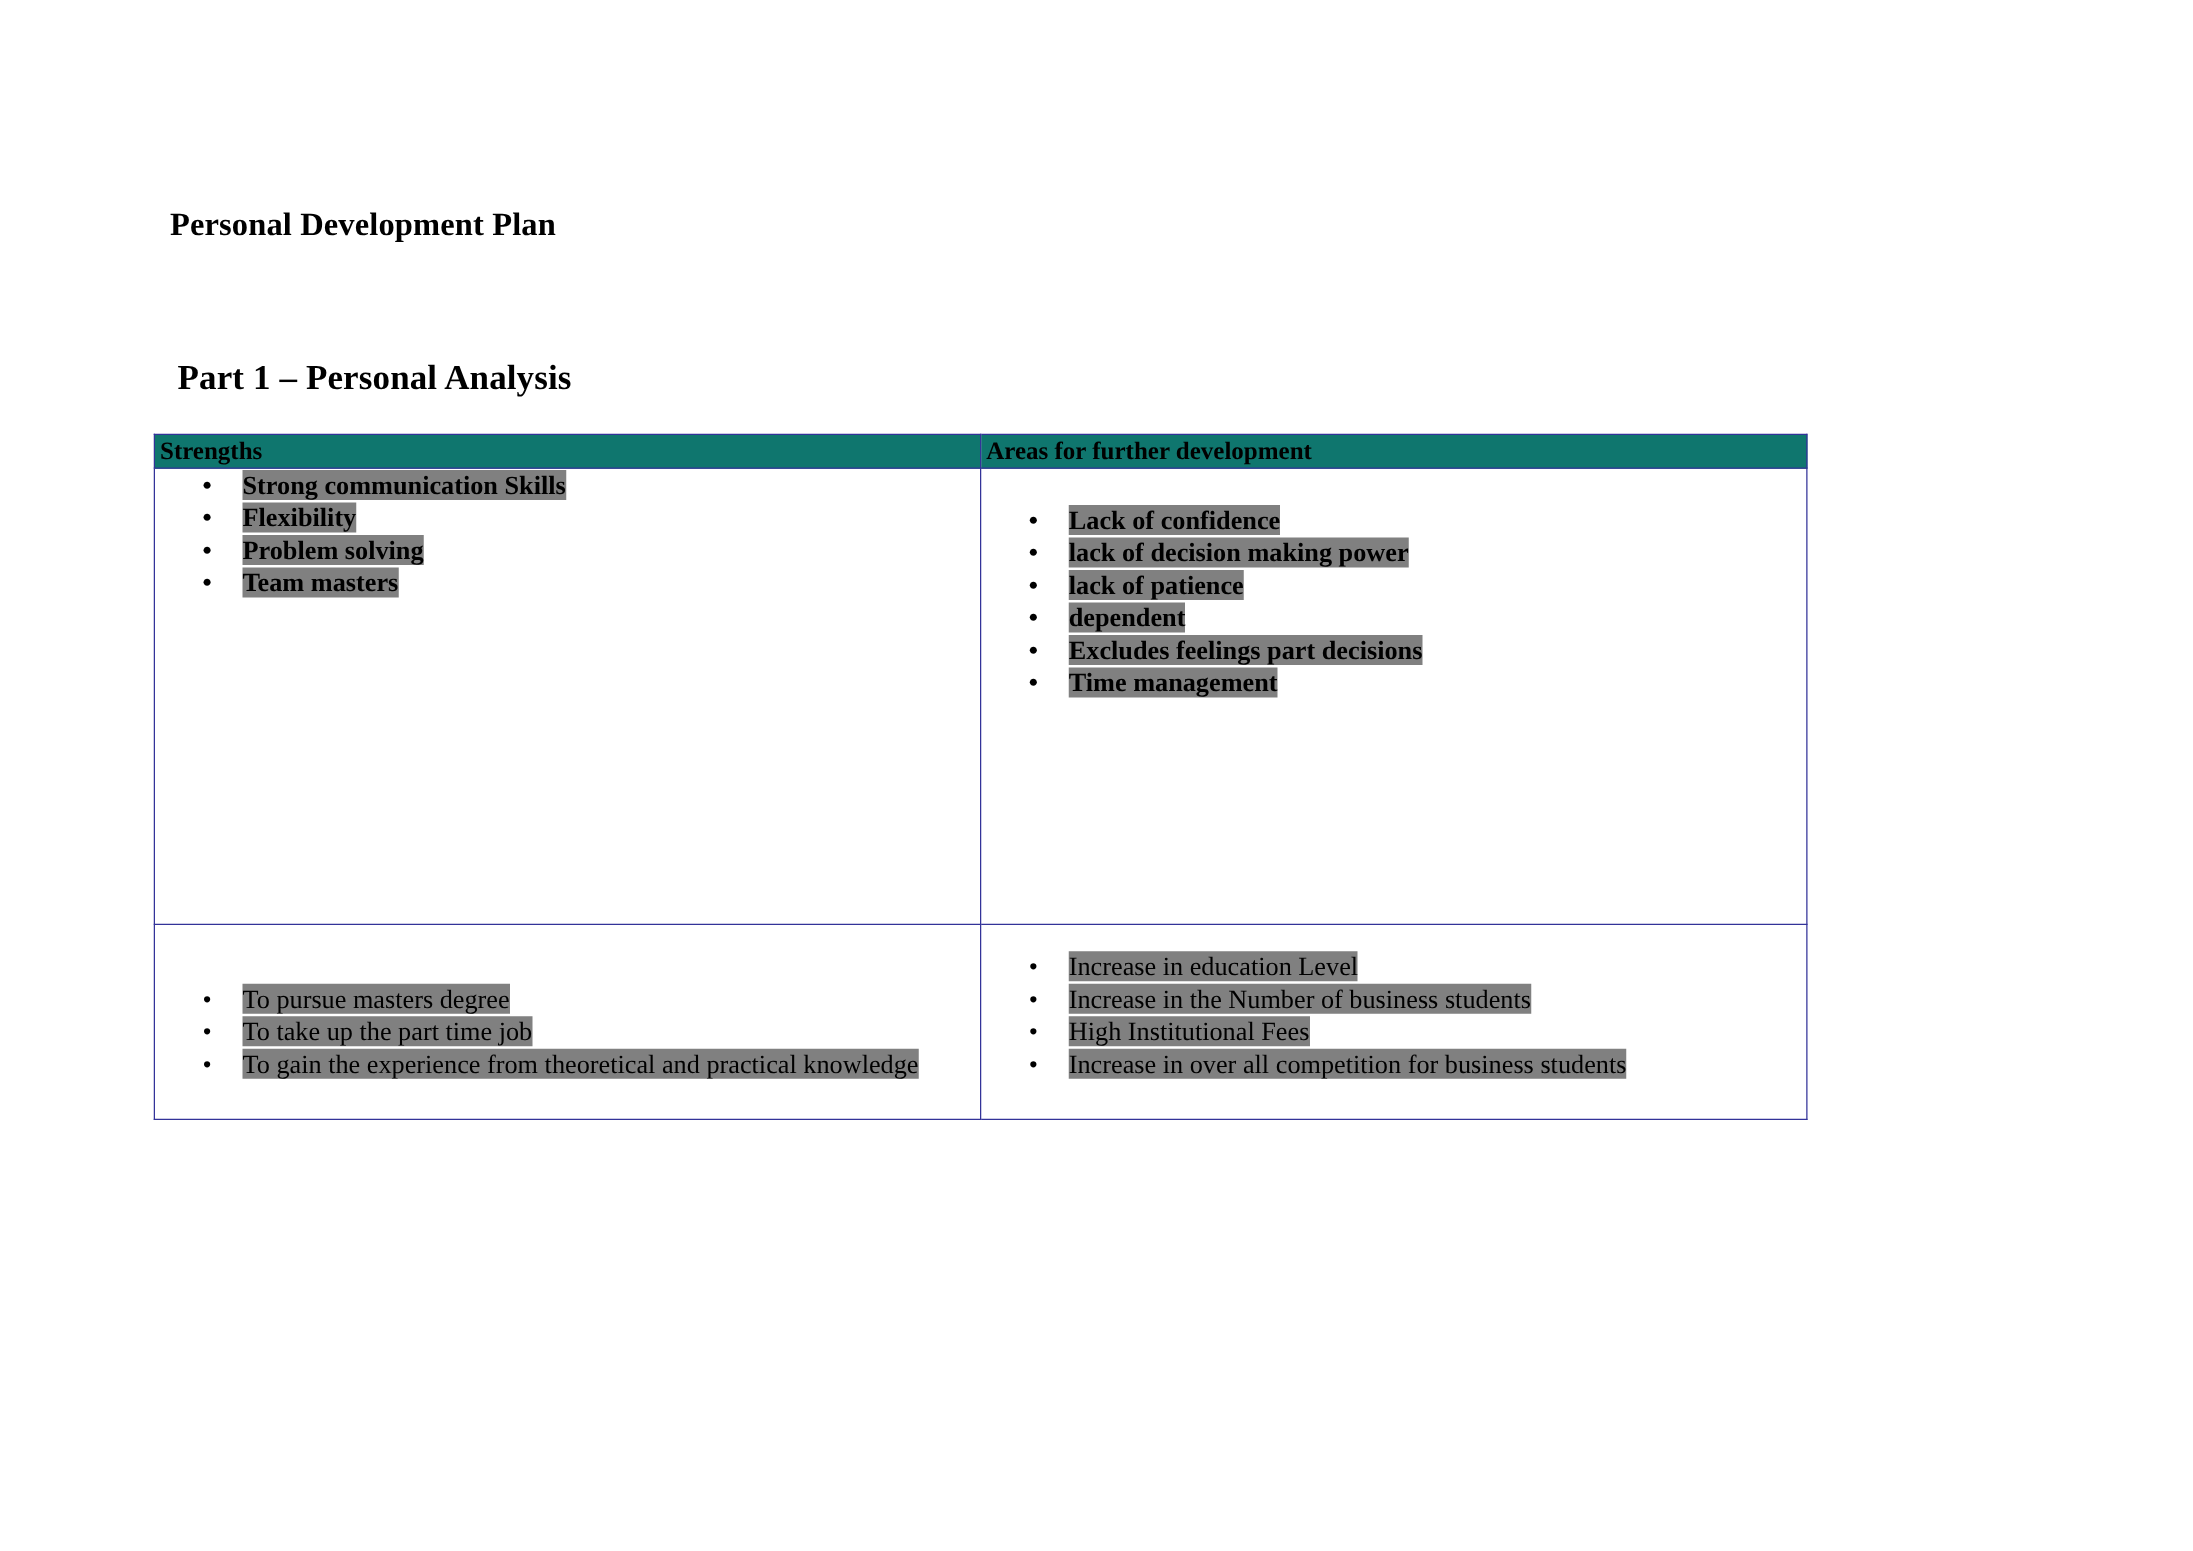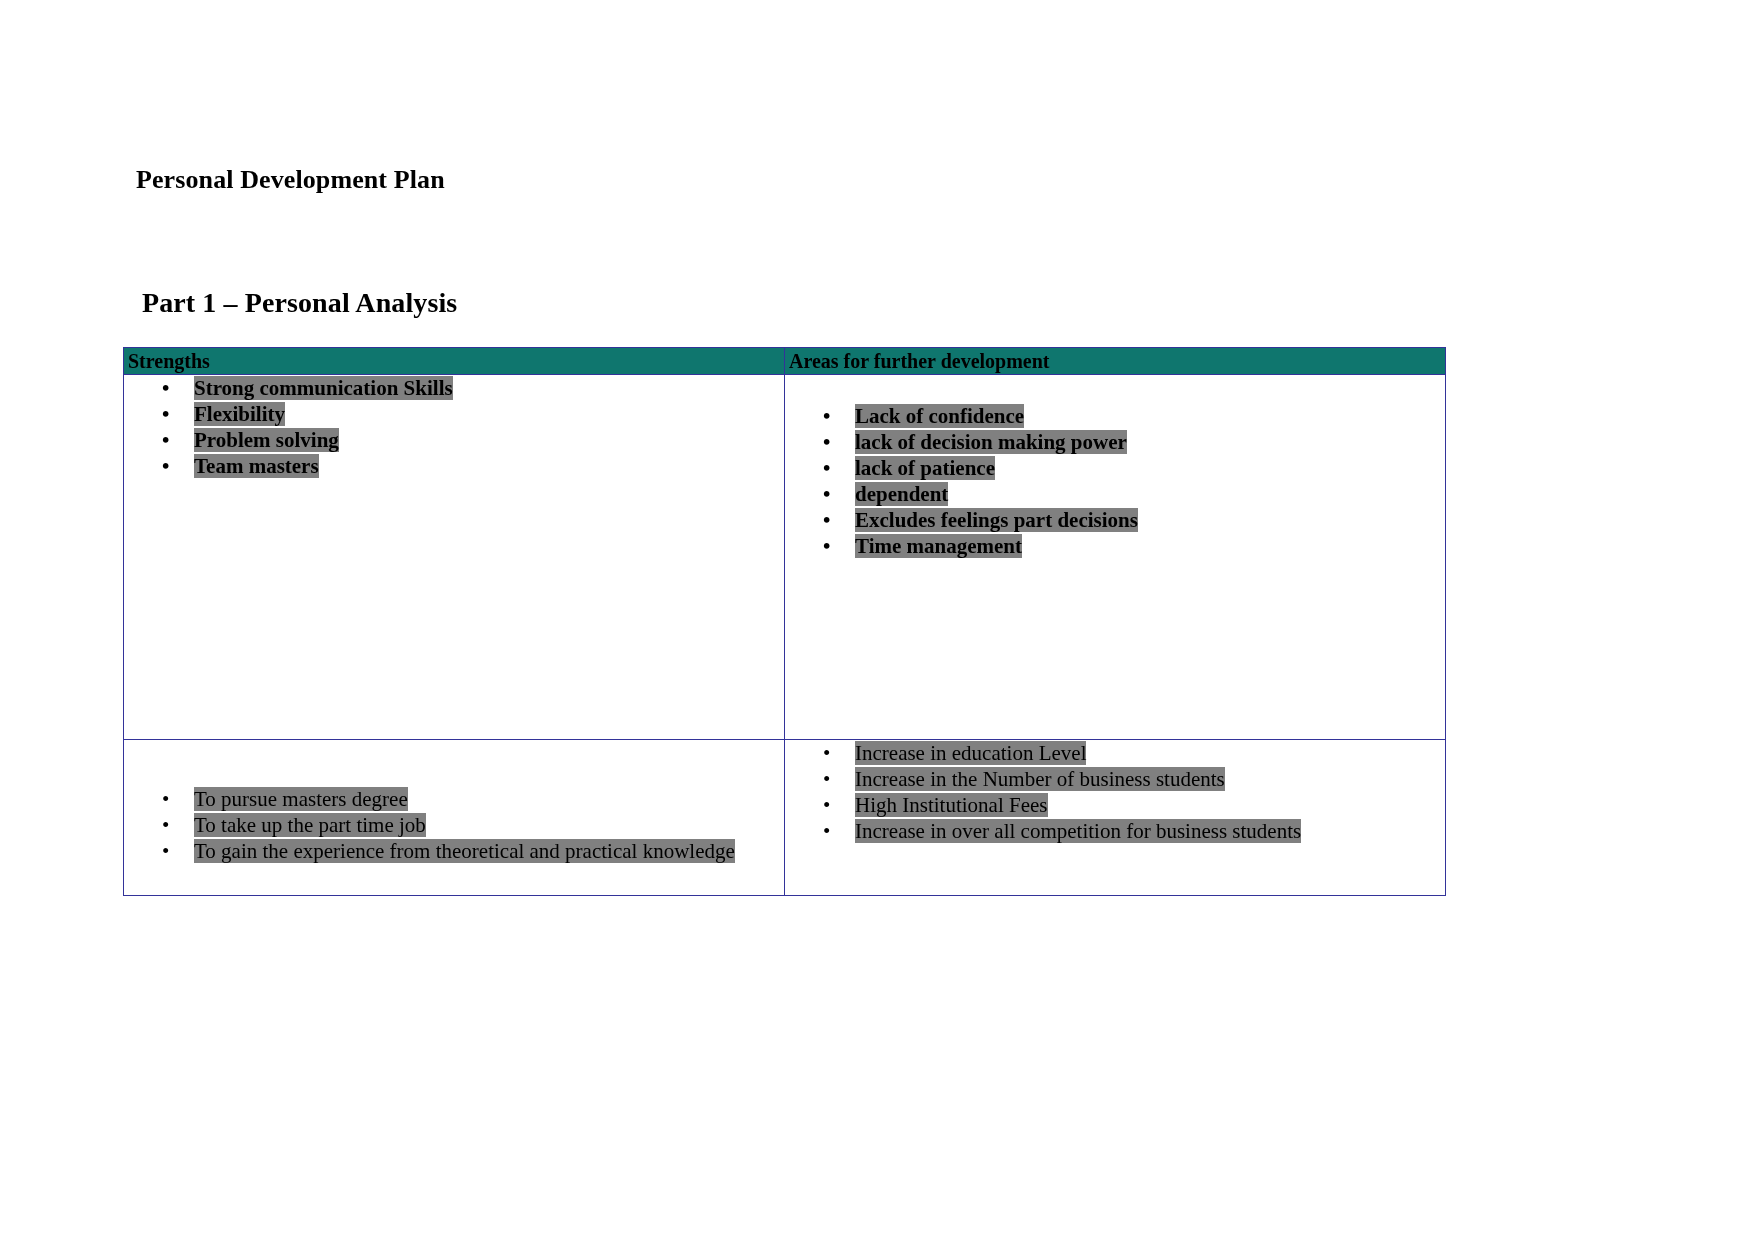--- a/index.html
+++ b/index.html
@@ -98,21 +98,21 @@
     -webkit-box-decoration-break: clone;
   }
   ul.bullets.bold li { font-weight: bold; }
 
   
   .cell-strengths ul.bullets { }
   .cell-strengths ul.bullets li { line-height: 26px; }
   .cell-areas ul.bullets { margin-top: 28px; }
   .cell-opportunities ul.bullets { margin-top: 46px; }
   .cell-opportunities ul.bullets li { line-height: 26px; }
-  .cell-threats ul.bullets { }
+  .cell-threats ul.bullets { margin-top: 20px; }
   .cell-threats ul.bullets li { line-height: 26px; }
 </style>
 </head>
 <body>
 
 <div class="page">
 
   <div class="doc-title">Personal Development Plan</div>
 
   <div class="section-heading">Part 1 – Personal Analysis</div>

